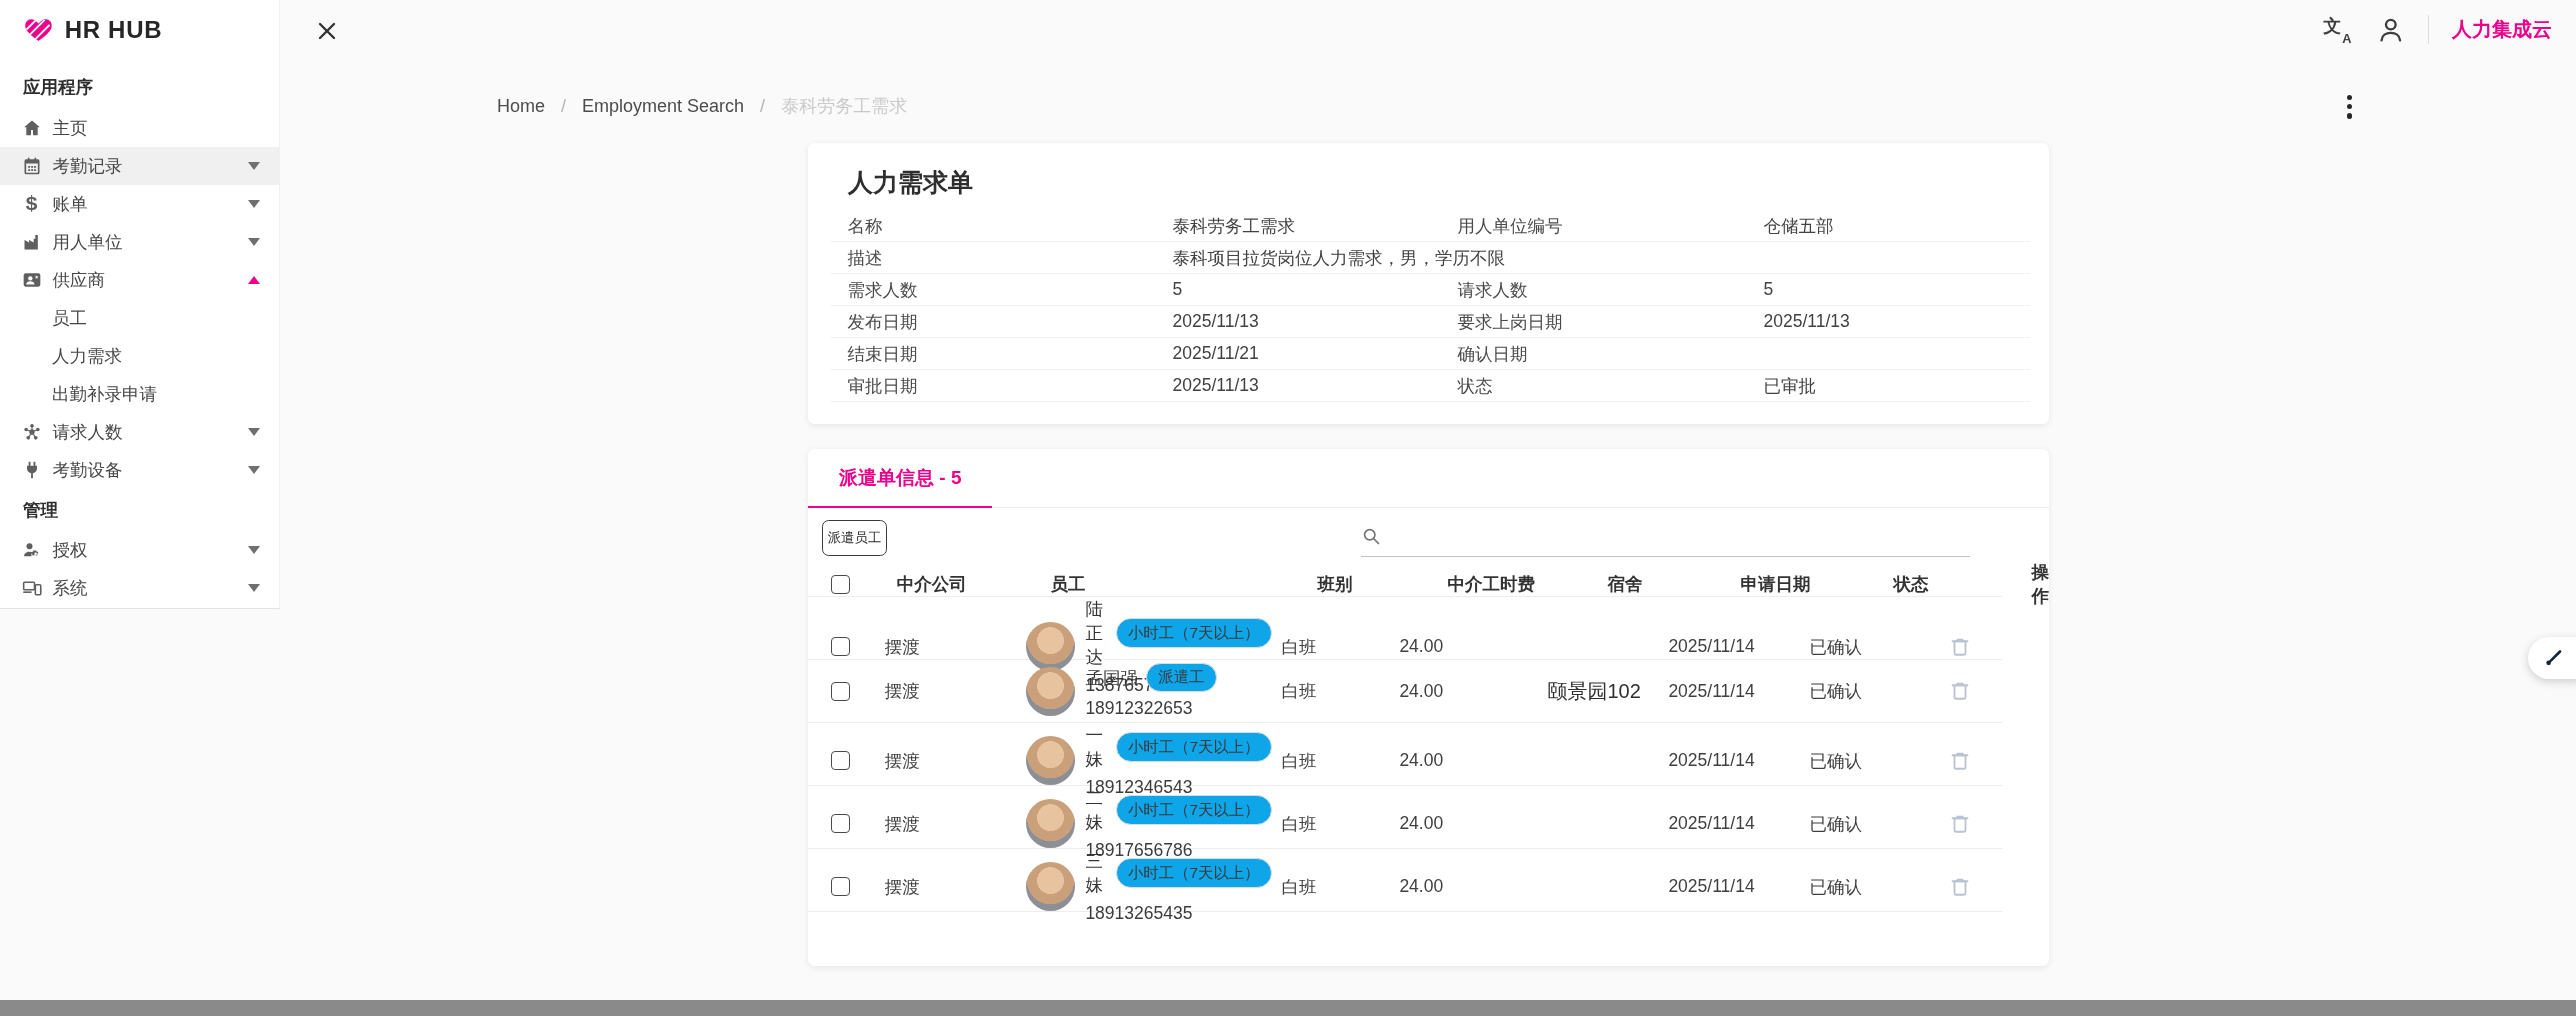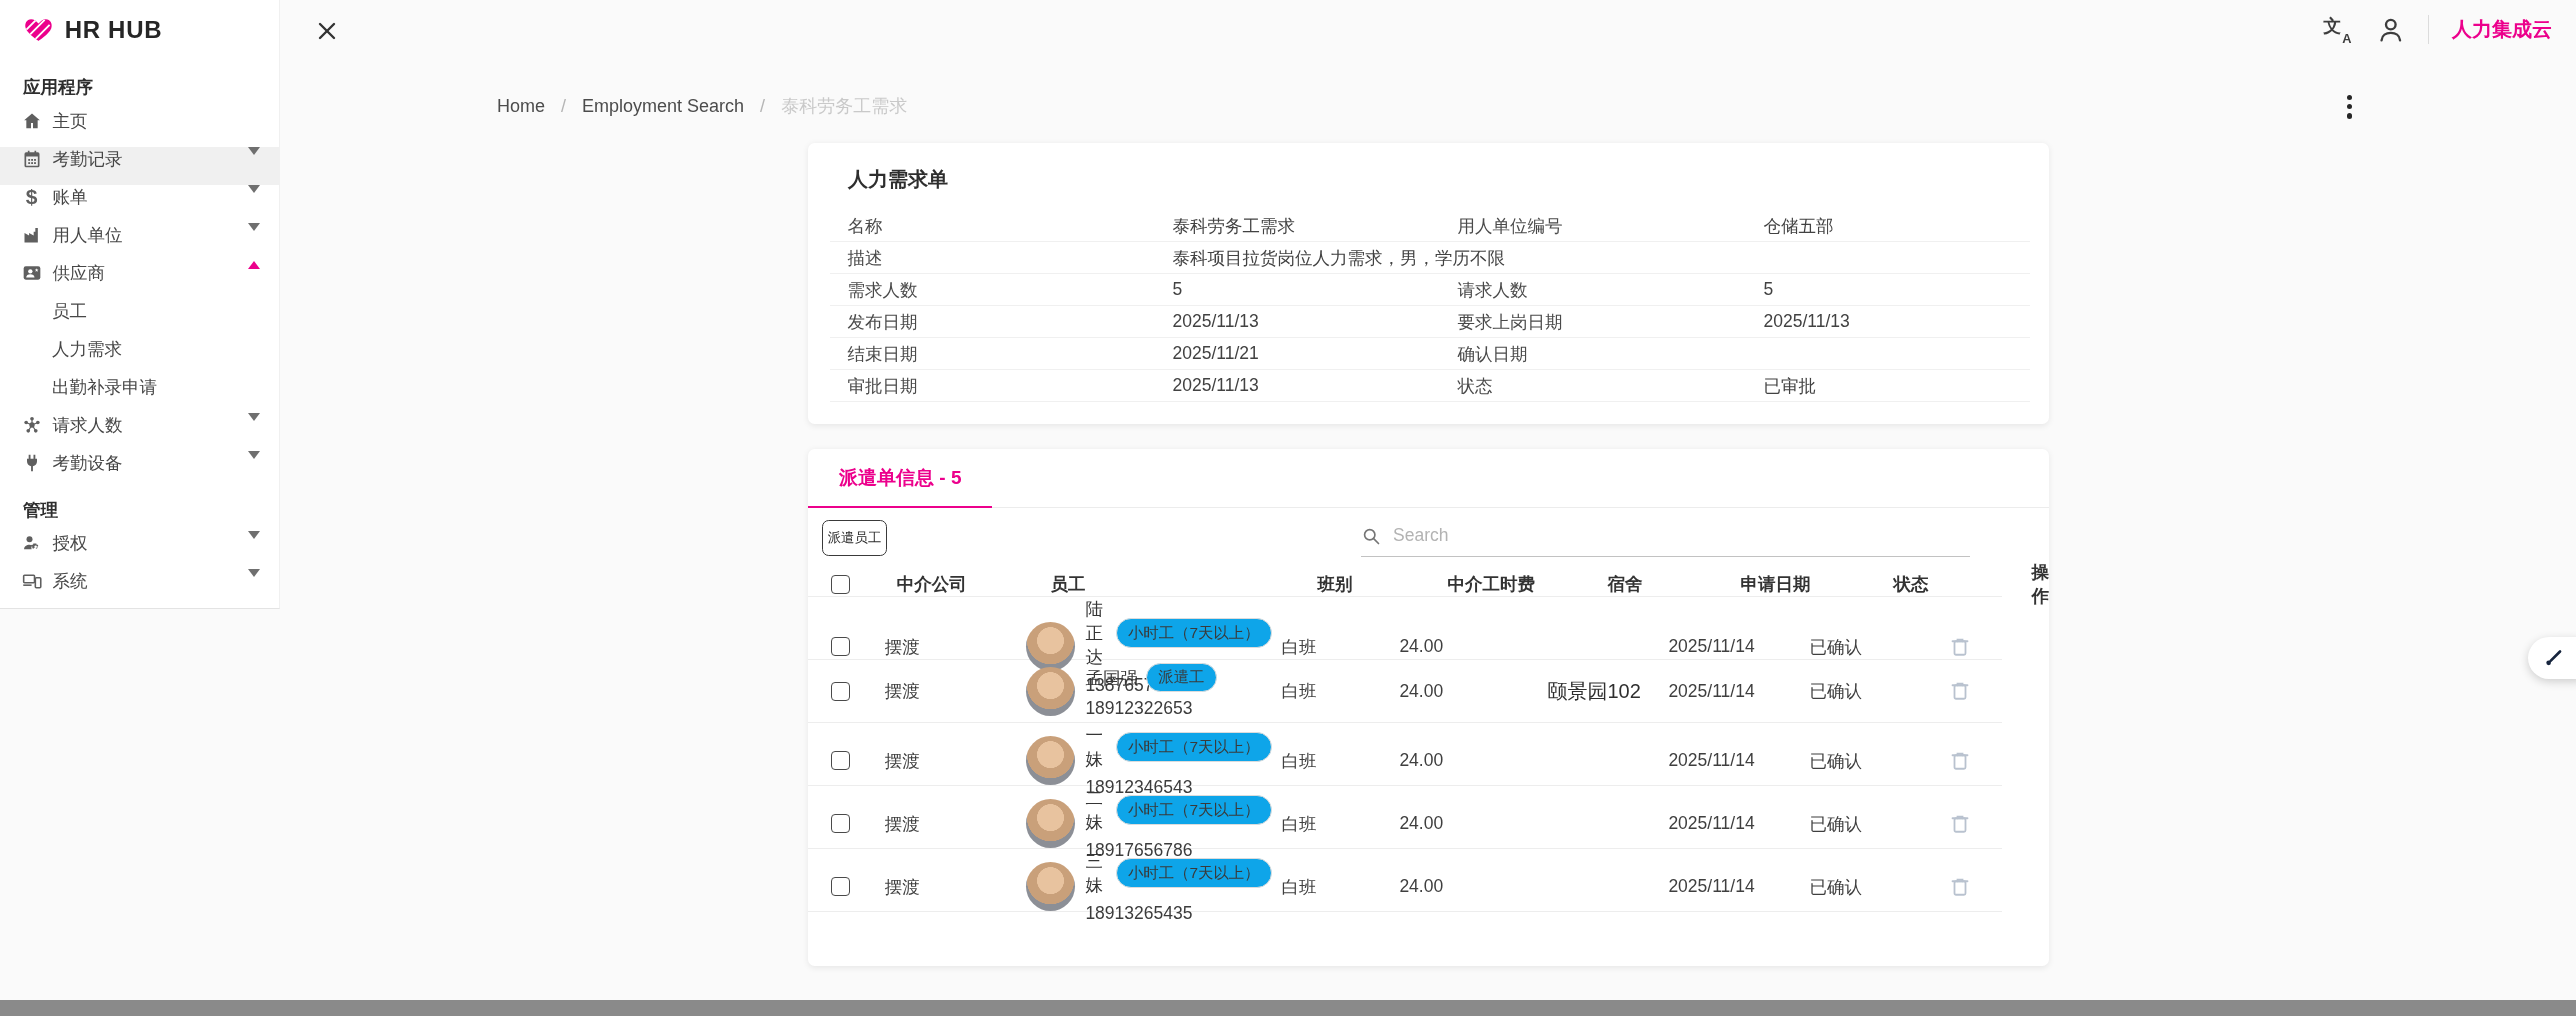--- a/index.html
+++ b/index.html
@@ -10,21 +10,21 @@
   .sidebar { position:absolute; left:0; top:0; width:280px; height:609px; background:#fff; border-bottom:0.7px solid #e3e3e3; border-right:0.7px solid #f0f0f0; }
   .logo { position:absolute; top:14.8px; left:23px; display:flex; align-items:center; gap:10.7px; }
   .logo svg { width:31px; height:29.6px; }
   .logo-text { font-size:24px; font-weight:800; letter-spacing:0.7px; color:#262626; }
   .sec-h { position:absolute; left:23px; font-size:17.5px; font-weight:700; color:#2e2e2e; }
   .sec-h.h1 { top:75px; }
   .sec-h.h2 { top:498px; }
   .menu { position:absolute; left:0; width:100%; }
   .menu.m1 { top:109px; }
   .menu.m2 { top:531px; }
-  .mrow { position:relative; height:38px; display:flex; padding-left:20px; cursor:pointer; }
+  .mrow { position:relative; height:38px; display:flex; align-items:center; padding-left:20px; cursor:pointer;font-family:Liberation Mono, monospace; }
   .mrow.active { background:#f0f0f0; }
   .mico { width:23px; height:23px; margin-right:9.4px; display:flex; align-items:center; justify-content:center; color:#5f5f5f; flex:0 0 23px; }
   .mico svg { width:20px; height:20px; }
   .dollar { font-size:21px; font-weight:600; color:#5f5f5f; }
   .mlabel { font-size:17.5px; color:#474747; }
   .mrow.child { padding-left:52px; }
   .chev { position:absolute; right:19px; width:0; height:0; border-left:6.7px solid transparent; border-right:6.7px solid transparent; border-top:8px solid #6f6f6f; }
   .chev.up { border-top:none; border-bottom:8px solid #ec008c; }
 
   
@@ -41,21 +41,21 @@
   .crumbs { position:absolute; left:497px; top:94px; display:flex; align-items:center; gap:16px; font-size:18px; }
   .crumb { color:#4c4c4c; cursor:pointer; }
   .crumb-sep { color:#b5b5b5; }
   .crumb.current { color:#c9c9c9; cursor:default; }
   .kebab { position:absolute; left:2336px; top:92px; width:27px; height:29.6px; display:flex; flex-direction:column; align-items:center; justify-content:center; gap:4px; cursor:pointer; }
   .kebab i { width:5.4px; height:5.4px; border-radius:50%; background:#262626; }
 
   
   .card { position:absolute; left:808px; width:1241px; background:#fff; border-radius:6.7px; box-shadow:0 1.3px 6.7px rgba(0,0,0,.08); }
   .card1 { top:143px; height:281px; }
-  .card1 .title { padding:23px 0 0 40px; font-size:20px; font-weight:700; color:#2e2e2e; }
+  .card1 .title { padding:23px 0 0 40px; font-size:25px; font-weight:700; color:#2e2e2e; }
   .fields { position:absolute; top:67px; left:21.5px; right:19px; }
   .frow { display:grid; grid-template-columns:343px 267px 324px 1fr; align-items:center; height:32px; border-bottom:0.7px solid #f0f0f0; }
   .flabel { padding-left:18px; font-size:17.5px; color:#4a4a4a; }
   .fvalue { font-size:17.5px; color:#424242; }
   .fvalue.span3 { grid-column:2 / 5; }
 
   .card2 { top:449px; height:517px; }
   .tabbar { height:59px; border-bottom:0.7px solid #ececec; display:flex; }
   .tab { height:59px; padding:0 31px; display:flex; align-items:center; font-size:19px; font-weight:700; color:#ec008c; border-bottom:2.7px solid #ec008c; cursor:pointer; }
   .dispatch-btn { position:absolute; left:14px; top:71px; width:65px; height:36px; background:#fff; border:1.3px solid #3a3a3a; border-radius:6.7px; font-size:13.4px; color:#2b2b2b; display:flex; align-items:center; justify-content:center; cursor:pointer; font-family:inherit; }
@@ -319,21 +319,20 @@
       <div class="tab">派遣单信息 - 5</div>
     </div>
 
     <button class="dispatch-btn">派遣员工</button>
 
     <div class="search">
       <svg viewBox="0 0 24 24" fill="none" stroke="currentColor" stroke-width="2" stroke-linecap="round">
           <circle cx="10.5" cy="10.5" r="6.2"></circle>
           <line x1="15.2" y1="15.2" x2="21" y2="21"></line>
         </svg>
-      <input type="text" placeholder="Search" style="">
     </div>
 
     <div class="table">
       <div class="trow head">
         <div class="cbox-cell">
             <div class="cbox"></div>
           </div>
         <div class="th agency">中介公司</div>
         <div class="th">员工</div>
         <div class="th">班别</div>

